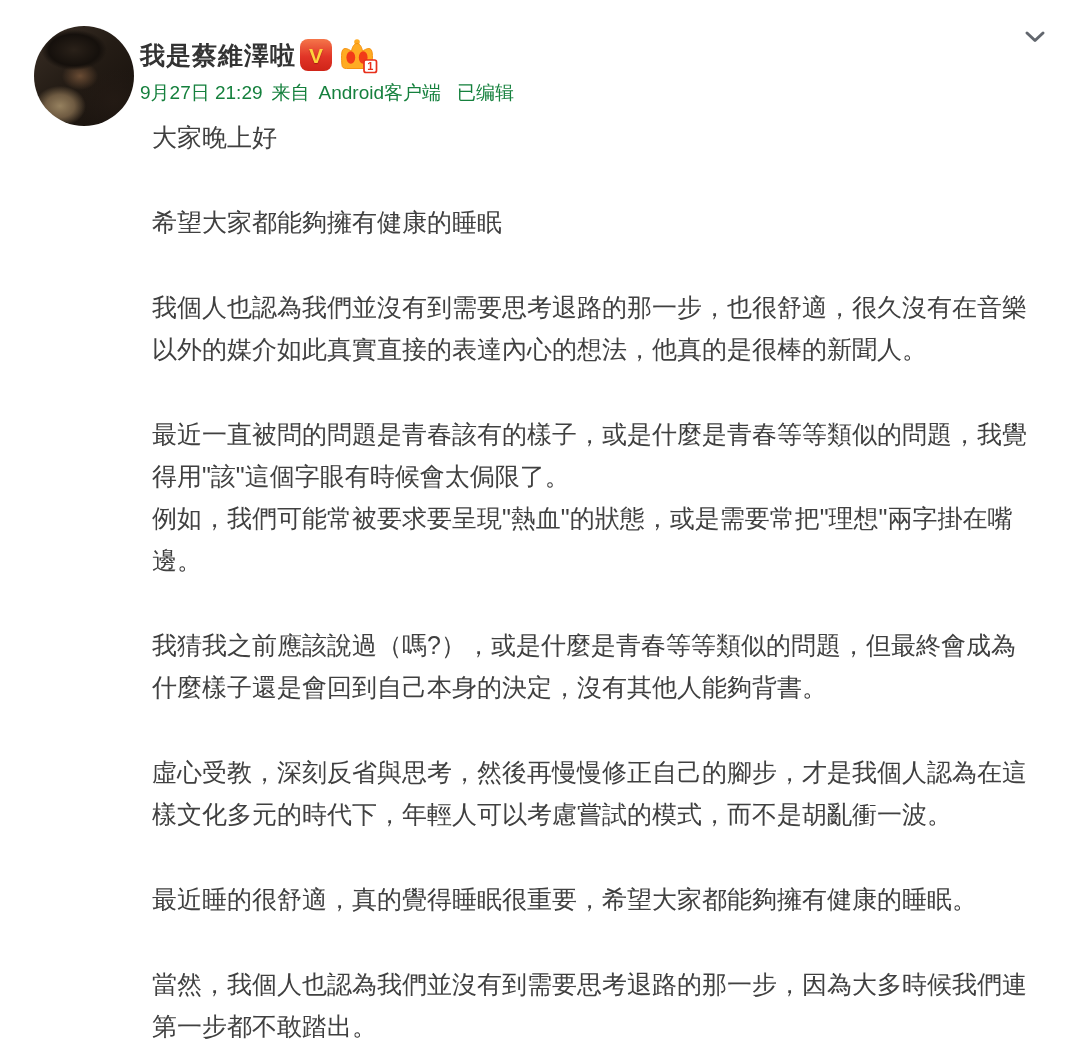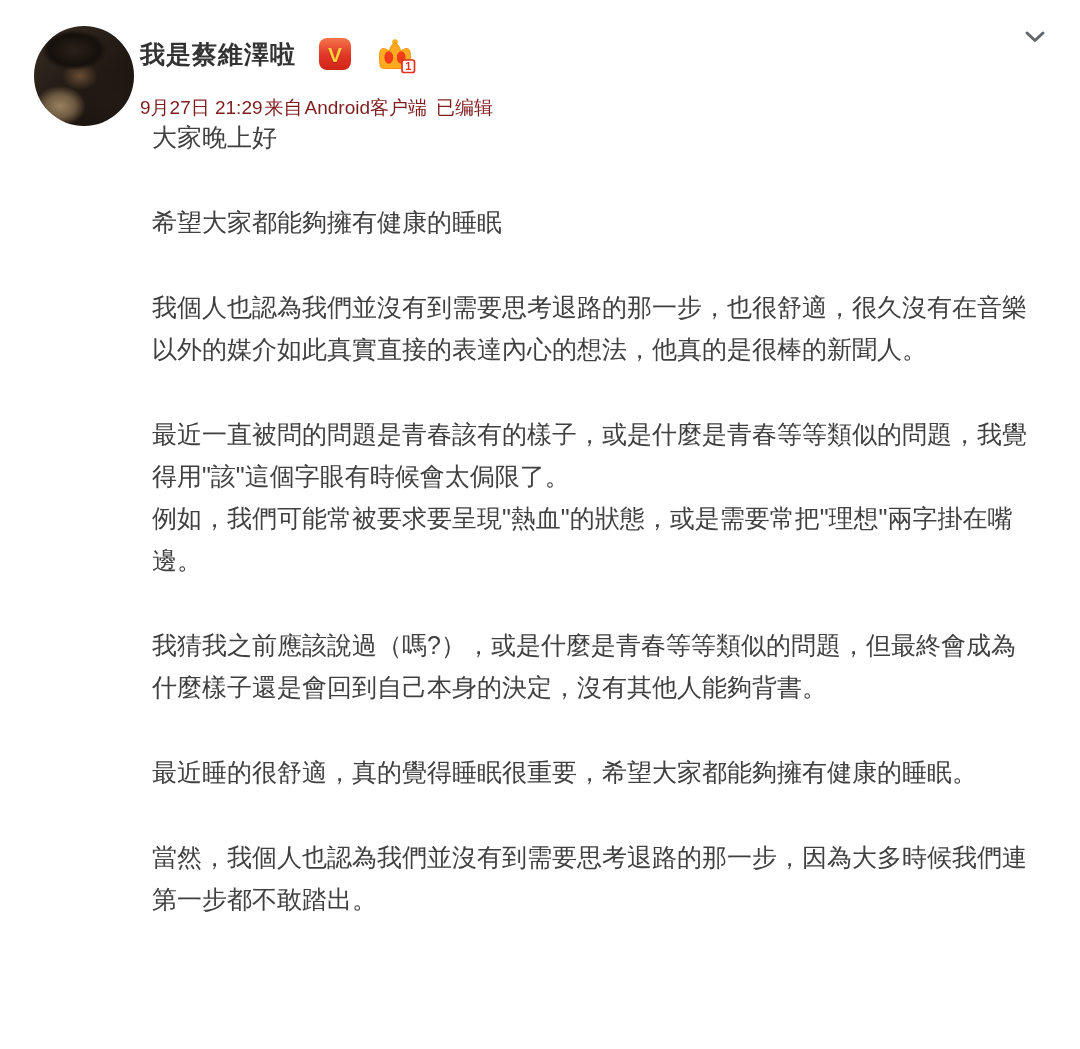--- a/index.html
+++ b/index.html
@@ -22,40 +22,40 @@
     background:
       radial-gradient(ellipse 42% 26% at 40% 24%, #2a2119 0%, #15100c 60%, rgba(0,0,0,0) 78%),
       radial-gradient(ellipse 26% 20% at 46% 50%, #6a4c34 0%, rgba(106,76,52,0) 70%),
       radial-gradient(ellipse 36% 28% at 26% 80%, #96815f 0%, #6f5b42 40%, rgba(111,91,66,0) 72%),
       radial-gradient(ellipse 50% 45% at 80% 75%, #231a14 0%, rgba(35,26,20,0) 75%),
       linear-gradient(140deg, #3a2f26 0%, #241c15 45%, #16100c 100%);
   }
 
   .header-info { margin-left: 6px; padding-top: 12px; }
 
-  .username-row { display: flex; gap: 23px; height: 34px; }
+  .username-row { display: flex; align-items: center; gap: 4px; height: 34px; }
   .username {
     font-size: 25px; font-weight: bold; color: #333333;
     letter-spacing: 1px; cursor: pointer;
   }
   .v-badge {
     width: 32px; height: 32px; border-radius: 8px;
     background: linear-gradient(180deg, #f5764a 0%, #e13527 55%, #cf2418 100%);
     display: flex; align-items: center; justify-content: center;
     flex: 0 0 32px;
   }
   .v-badge .v-letter {
     color: #fed33c; font-weight: bold; font-size: 21px; line-height: 1;
     text-shadow: 0 1px 1px rgba(140,20,10,0.6);
   }
   .crown { display: flex; align-items: center; cursor: pointer; }
 
   .meta {
-    display: flex; align-items: center; gap: 2px;
-    margin-top: 23px; font-size: 19px; color: #7f1d1d;
+    display: flex; align-items: center; gap: 9px;
+    margin-top: 8px; font-size: 19px; color: #15803d;
   }
   .meta .edited { margin-left: 7px; cursor: pointer; }
 
   .chevron {
     position: absolute; top: 24px; right: 32px;
     width: 26px; height: 26px; cursor: pointer;
     display: flex; align-items: center; justify-content: center;
   }
 
   .post-body { margin: -10px 0 0 106px; width: 900px; }
@@ -111,17 +111,18 @@
 
   </div>
 
   <div class="post-body">
     <p>大家晚上好</p>
     <p>希望大家都能夠擁有健康的睡眠</p>
     <p>我個人也認為我們並沒有到需要思考退路的那一步，也很舒適，很久沒有在音樂以外的媒介如此真實直接的表達內心的想法，他真的是很棒的新聞人。</p>
     <p>最近一直被問的問題是青春該有的樣子，或是什麼是青春等等類似的問題，我覺得用"該"這個字眼有時候會太侷限了。
 例如，我們可能常被要求要呈現"熱血"的狀態，或是需要常把"理想"兩字掛在嘴邊。</p>
     <p>我猜我之前應該說過（嗎?），或是什麼是青春等等類似的問題，但最終會成為什麼樣子還是會回到自己本身的決定，沒有其他人能夠背書。</p>
+    <p>虛心受教，深刻反省與思考，然後再慢慢修正自己的腳步，才是我個人認為在這樣文化多元的時代下，年輕人可以考慮嘗試的模式，而不是胡亂衝一波。</p>
     <p>最近睡的很舒適，真的覺得睡眠很重要，希望大家都能夠擁有健康的睡眠。</p>
     <p>當然，我個人也認為我們並沒有到需要思考退路的那一步，因為大多時候我們連第一步都不敢踏出。</p>
   </div>
 
 </div>
 
 </body></html>

